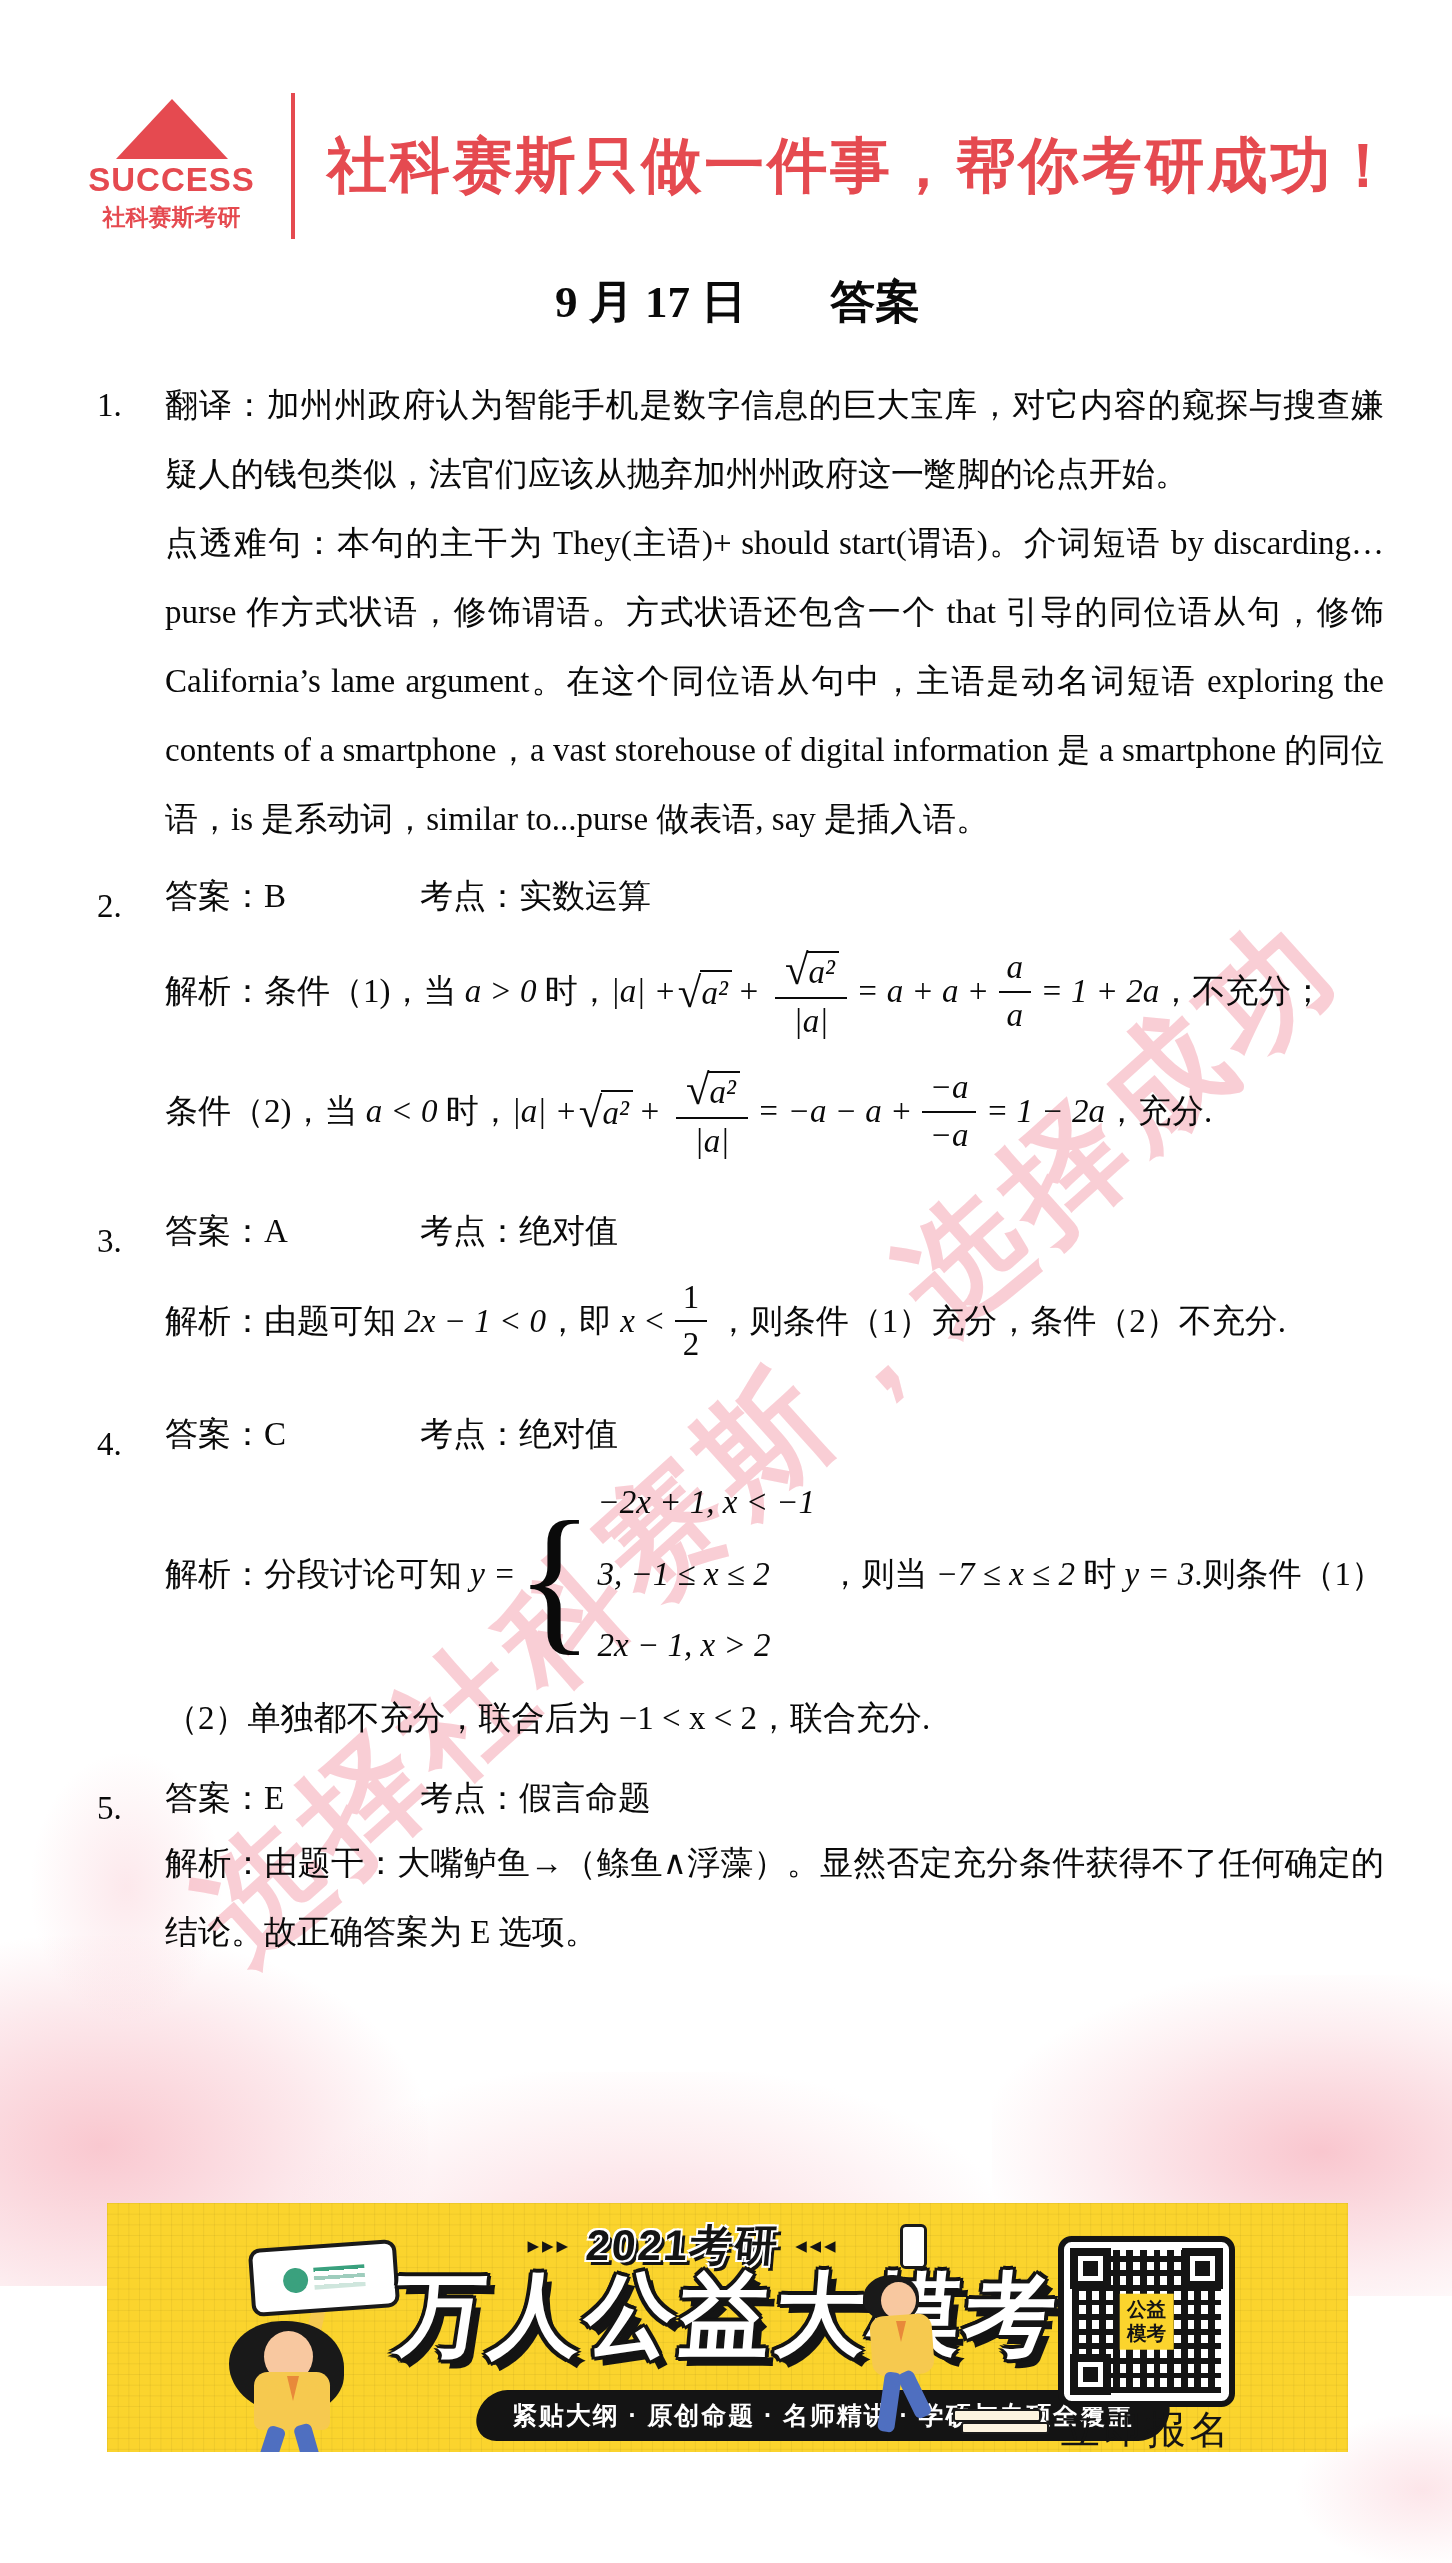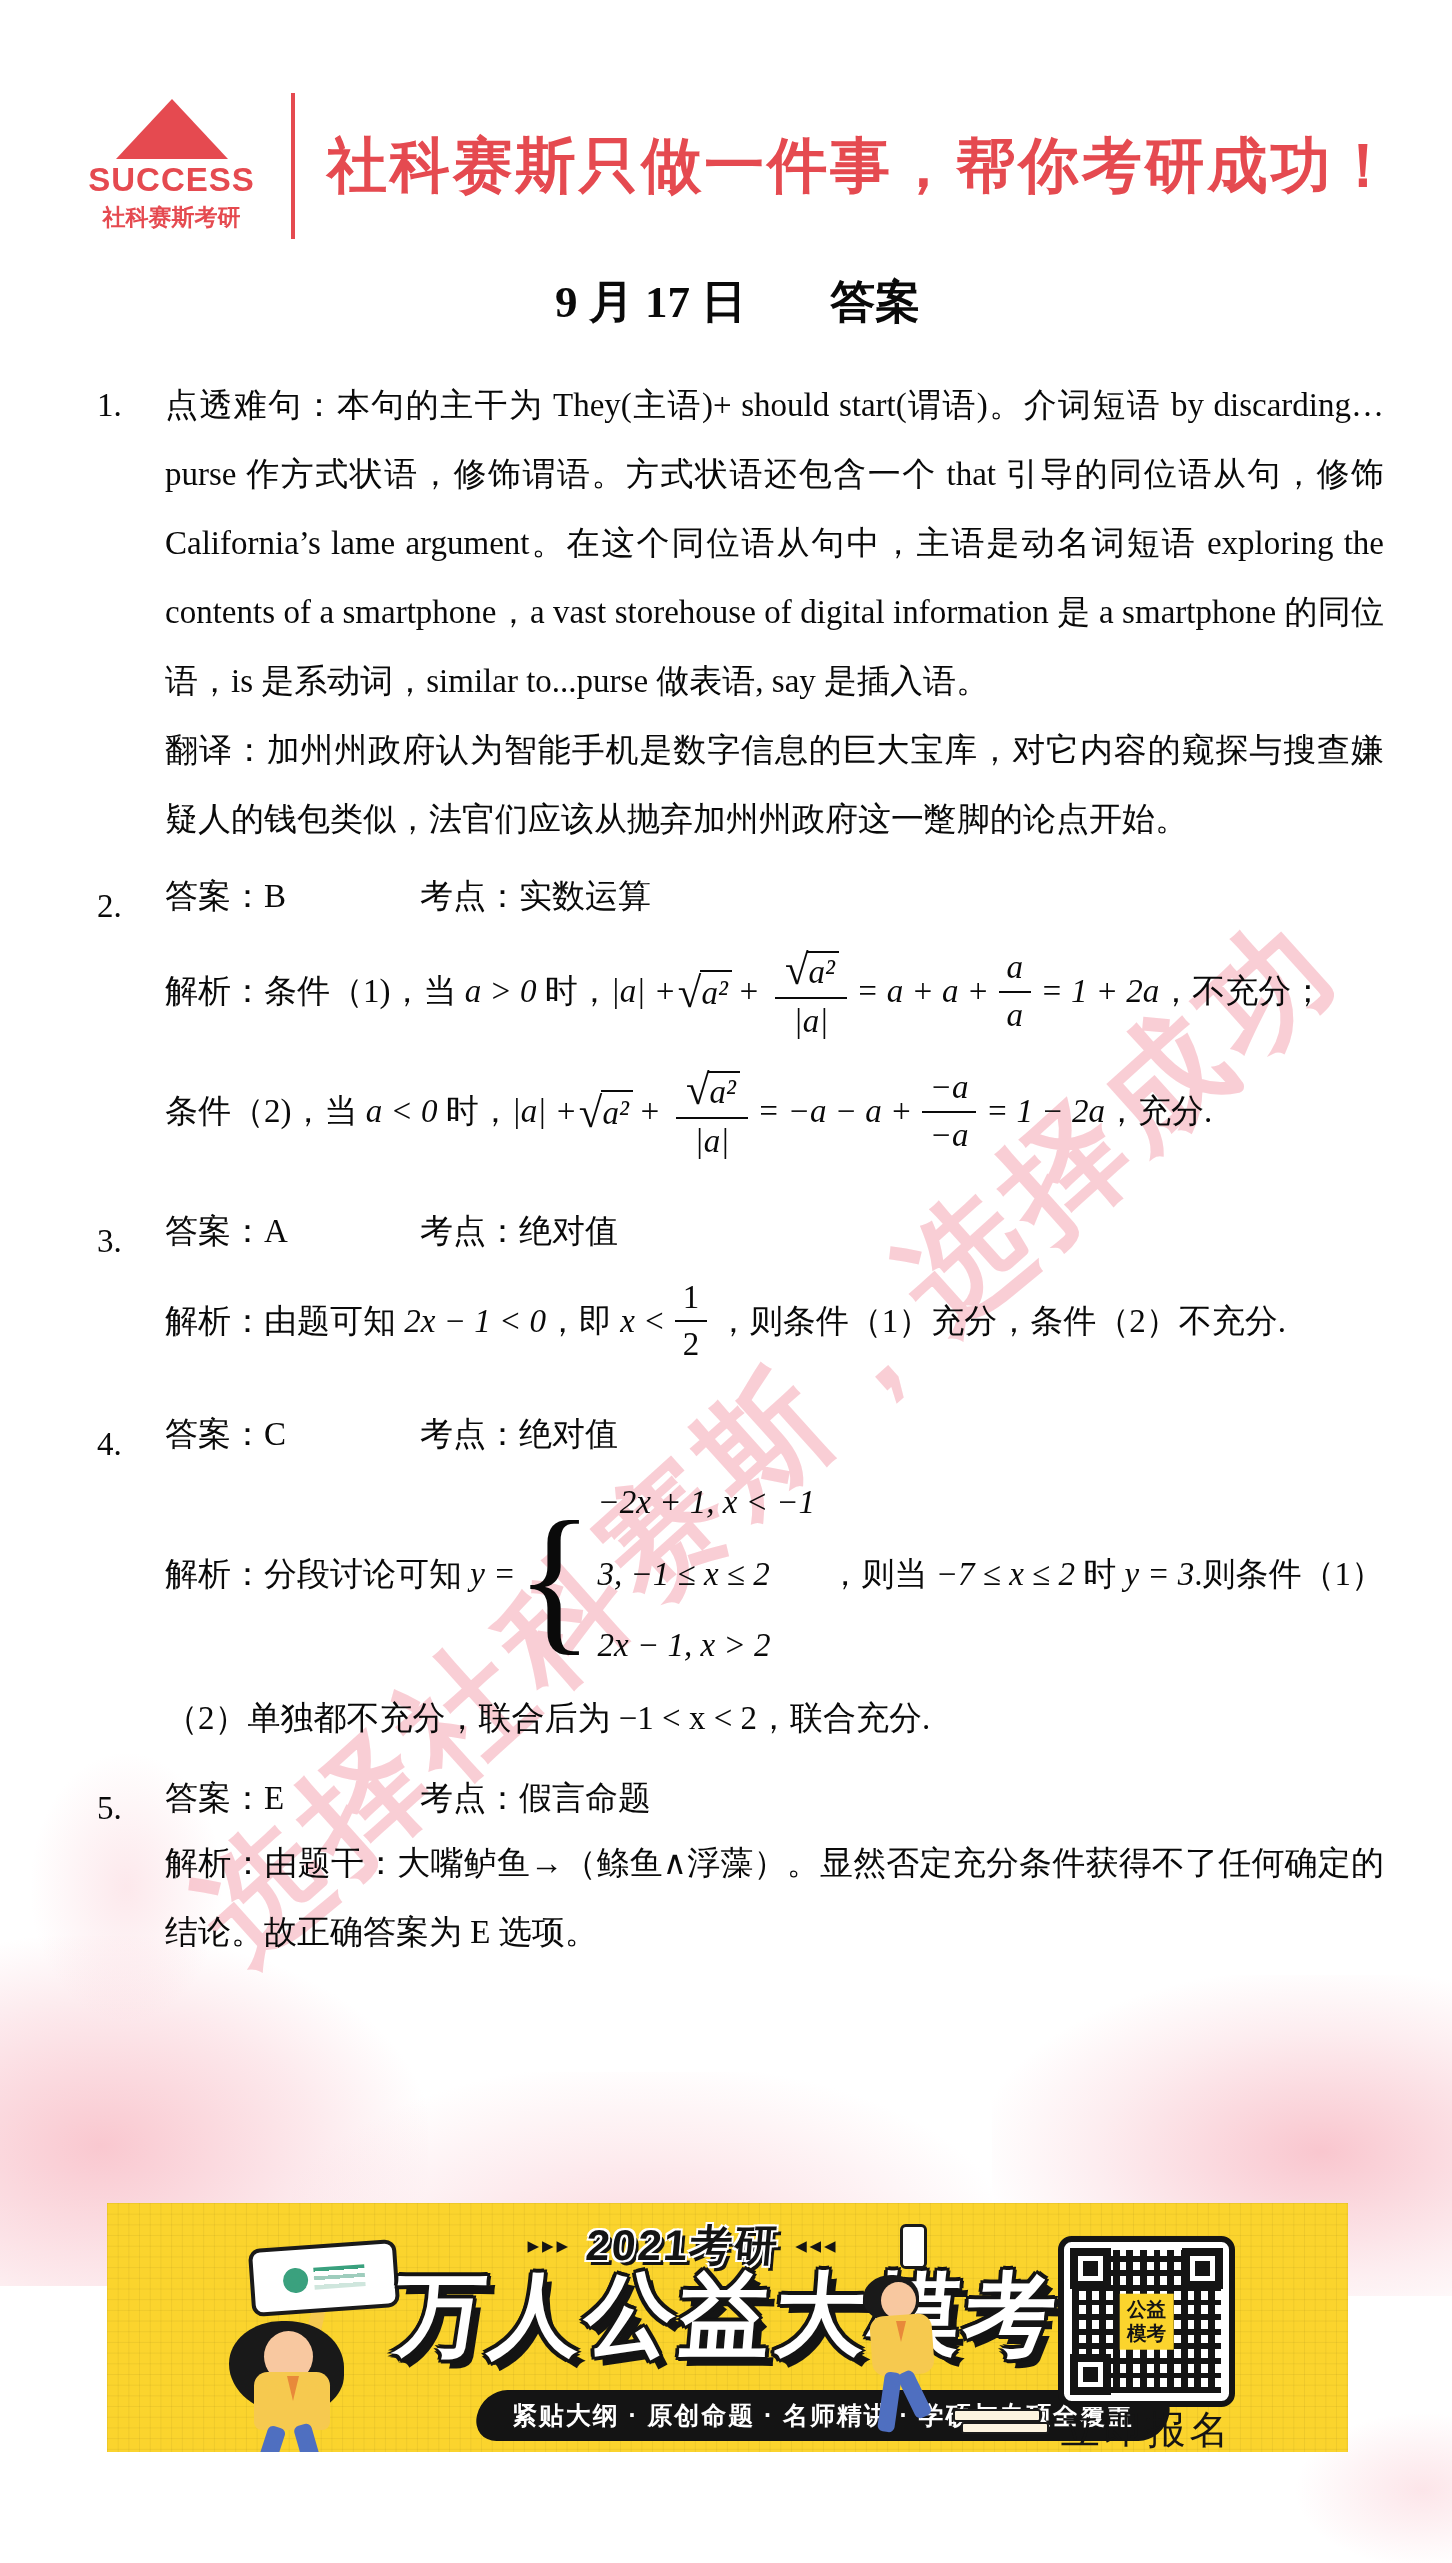--- a/index.html
+++ b/index.html
@@ -162,22 +162,22 @@
   <div class="doc-title">
     <span>9 月 17 日</span>
     <span>答案</span>
   </div>
 
   <div class="main">
 
     <div class="item">
       <div class="item-num">1.</div>
       <div class="item-body">
+        <p class="para">翻译：加州州政府认为智能手机是数字信息的巨大宝库，对它内容的窥探与搜查嫌疑人的钱包类似，法官们应该从抛弃加州州政府这一蹩脚的论点开始。</p>
         <p class="para">点透难句：本句的主干为 They(主语)+ should start(谓语)。介词短语 by discarding…purse 作方式状语，修饰谓语。方式状语还包含一个 that 引导的同位语从句，修饰 California’s lame argument。在这个同位语从句中，主语是动名词短语 exploring the contents of a smartphone，a vast storehouse of digital information 是 a smartphone 的同位语，is 是系动词，similar to...purse 做表语, say 是插入语。</p>
-        <p class="para">翻译：加州州政府认为智能手机是数字信息的巨大宝库，对它内容的窥探与搜查嫌疑人的钱包类似，法官们应该从抛弃加州州政府这一蹩脚的论点开始。</p>
       </div>
     </div>
 
     <div class="item q2">
       <div class="item-num">2.</div>
       <div class="item-body">
         <div class="ans-line">
           <span class="ans">答案：B</span>
           <span>考点：实数运算</span>
         </div>

